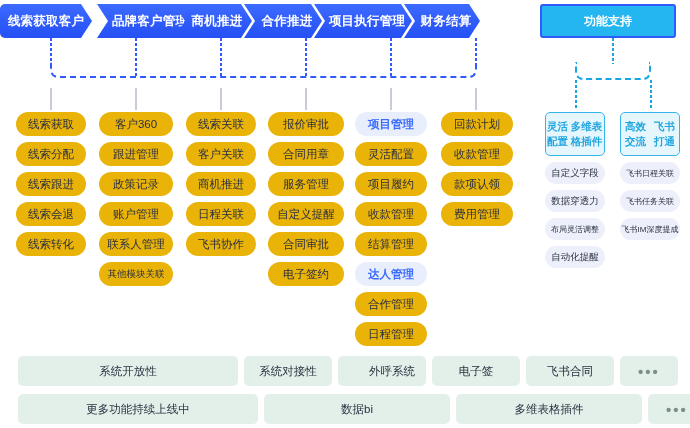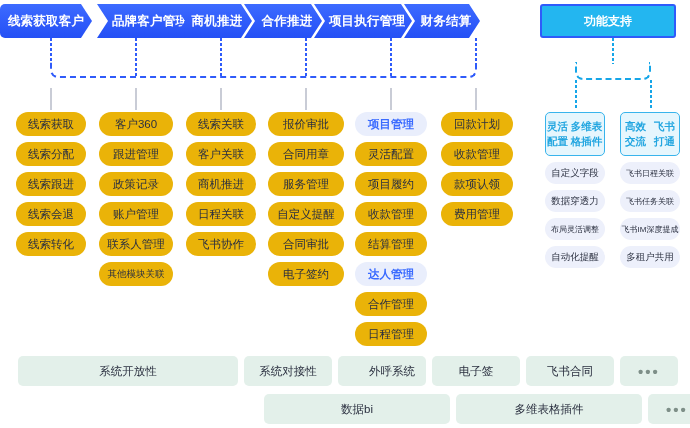--- a/index.html
+++ b/index.html
@@ -192,28 +192,28 @@
       <div class="ritem">自动化提醒</div>
     </div>
   <div class="col" id="sup-right" style="left:620px; top:112px; width:60px; gap:6px;">
       <div class="fcard">
         <span>高效交流</span>
         <span>飞书打通</span>
       </div>
       <div class="ritem xs">飞书日程关联</div>
       <div class="ritem xs">飞书任务关联</div>
       <div class="ritem xs">飞书IM深度提成</div>
-      <div class="ritem">多租户共用</div>
     </div>
 
   <div id="bottom-row-1"></div>
   <div id="bottom-row-2"></div>
 
 <div class="bbar" style="left: 18px; top: 356px; width: 220px;">系统开放性</div>
     <div class="bbar" style="left: 244px; top: 356px; width: 88px;">系统对接性</div>
     <div class="bbar" style="left: 338px; top: 356px; width: 88px; padding-left: 20px;">外呼系统</div>
     <div class="bbar" style="left: 432px; top: 356px; width: 88px;">电子签</div>
     <div class="bbar" style="left: 526px; top: 356px; width: 88px;">飞书合同</div>
     <div class="bbar dots" style="left: 620px; top: 356px; width: 58px;">•••</div>
+    <div class="bbar" style="left: 18px; top: 394px; width: 240px;">更多功能持续上线中</div>
     <div class="bbar" style="left: 264px; top: 394px; width: 186px;">数据bi</div>
     <div class="bbar" style="left: 456px; top: 394px; width: 186px;">多维表格插件</div>
     <div class="bbar dots" style="left: 648px; top: 394px; width: 58px;">•••</div>
   </div>
 
 </body></html>

